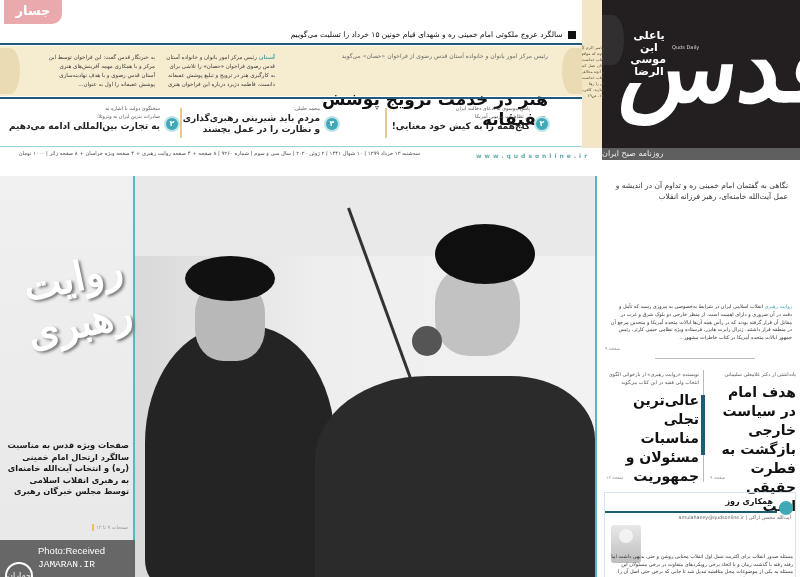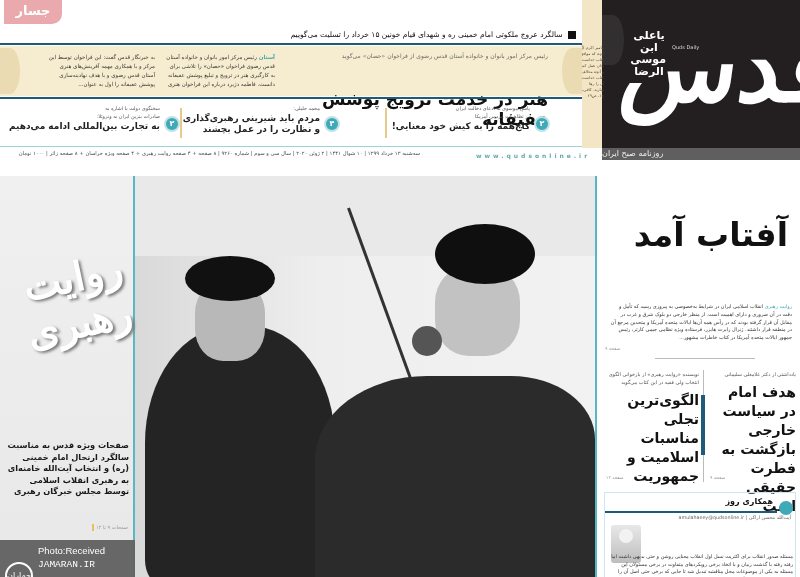--- a/index.html
+++ b/index.html
@@ -191,40 +191,40 @@
     <span class="bar"></span>
   </div>
 </div>
 <div class="credit">
   <div class="ring">جماران</div>
   <div class="l1">Photo:Received</div>
   <div class="l2">JAMARAN.IR</div>
 </div>
 
 <div class="rc">
+  <div class="kicker rtl">نگاهی به گفتمان امام خمینی ره و تداوم آن در اندیشه و عمل آیت‌الله خامنه‌ای، رهبر فرزانه انقلاب</div>
   <div class="headline rtl">
-    <div>آفتاب آمد</div>
   </div>
   <div class="body rtl">
     <span class="lbl">روایت رهبری</span>
     <span>انقلاب اسلامی ایران در شرایط به‌خصوصی به پیروزی رسید که تأمل و دقت در آن ضروری و دارای اهمیت است. از منظر خارجی دو بلوک شرق و غرب در مقابل آن قرار گرفته بودند که در رأس همه آن‌ها ایالات متحده آمریکا و متحدین مرجع آن در منطقه قرار داشتند. ژنرال رابرت هایزر، فرستاده ویژه نظامی جیمی کارتر، رئیس جمهور ایالات متحده آمریکا در کتاب خاطرات مشهور...</span>
   </div>
   <div class="pref1">صفحه ۹</div>
   <div class="hsep"></div>
 
   <div class="sub sub1 rtl">
     <div class="pre">یادداشتی از دکتر غلامعلی سلیمانی</div>
     <div class="title">هدف امام در سیاست خارجی بازگشت به فطرت حقیقی است</div>
     <div class="ref">صفحه ۹</div>
   </div>
   <div class="vline"></div>
   <div class="vbar"></div>
   <div class="sub sub2 rtl">
     <div class="pre">نویسنده «روایت رهبری» از بازخوانی الگوی انتخاب ولی فقیه در این کتاب می‌گوید</div>
-    <div class="title">الگوی‌ترین تجلی مناسبات اسلامیت و جمهوریت</div>
+    <div class="title">عالی‌ترین تجلی مناسبات مسئولان و جمهوریت</div>
     <div class="ref">صفحه ۱۲</div>
   </div>
 
   <div class="gofto">
     <div class="hdr">
       <div class="line"></div>
       <div class="label rtl">همکاری روز</div>
       <div class="flower"></div>
     </div>
     <div class="meta rtl">

